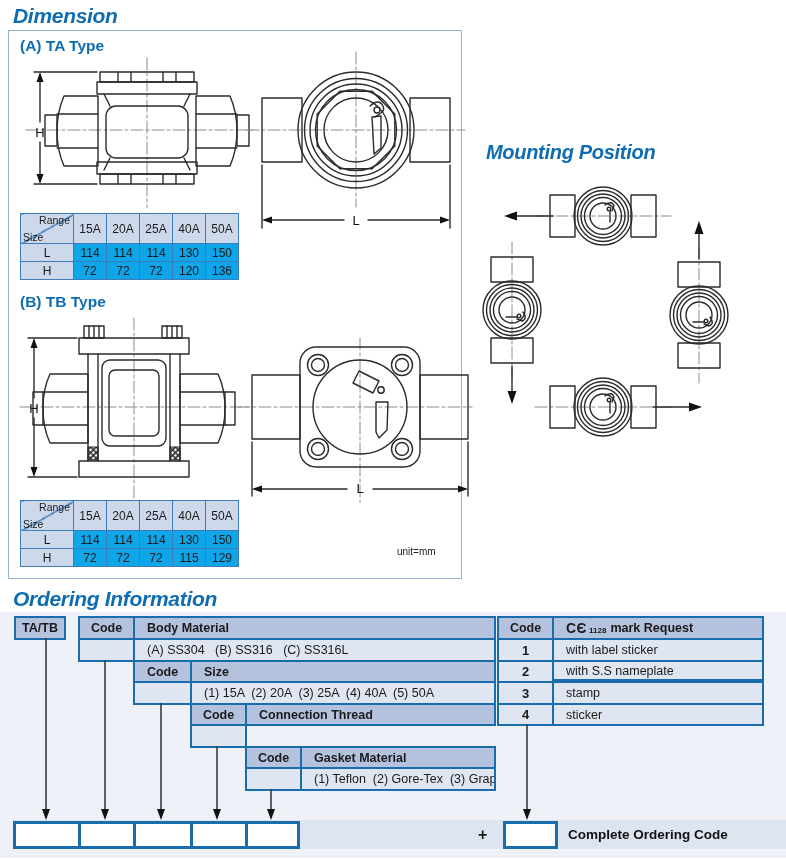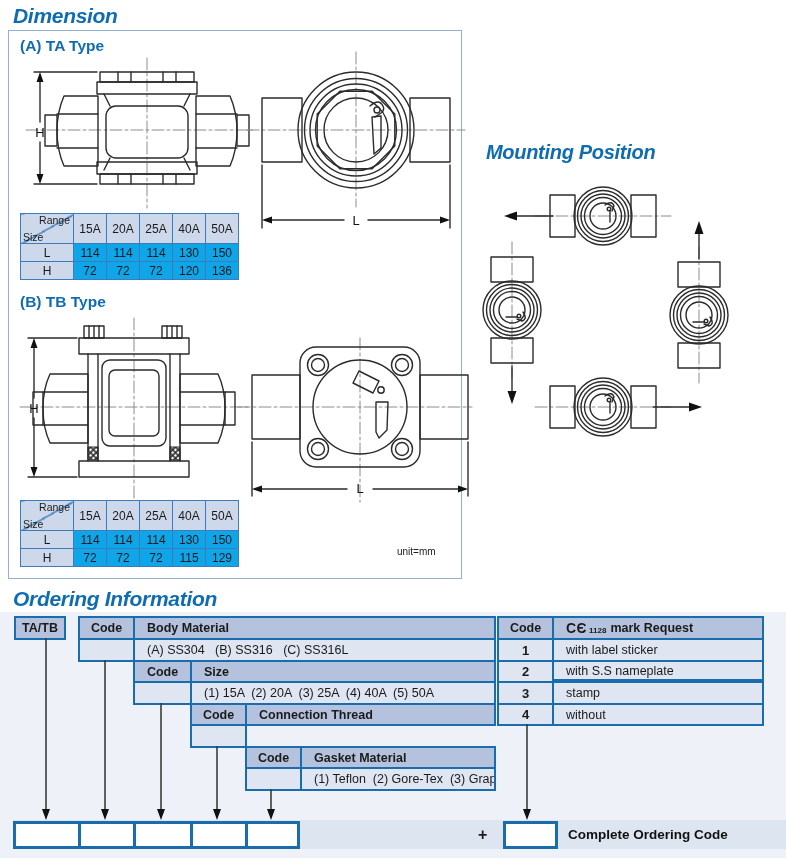--- a/index.html
+++ b/index.html
@@ -351,21 +351,21 @@
   <div class="ocell ohdr pad" style="left:552px;top:616px;width:212px;height:24px;">
     <span class="ce-mark">CЄ</span><span class="ce-sub">1128</span><span>mark Request</span>
   </div>
   <div class="ocell oval codecell" style="left:497px;top:638px;width:57px;height:24px;">1</div>
   <div class="ocell oval pad" style="left:552px;top:638px;width:212px;height:24px;">with label sticker</div>
   <div class="ocell oval codecell" style="left:497px;top:660px;width:57px;height:23px;">2</div>
   <div class="ocell oval pad" style="left:552px;top:660px;width:212px;height:21px;">with S.S nameplate</div>
   <div class="ocell oval codecell" style="left:497px;top:681px;width:57px;height:24px;">3</div>
   <div class="ocell oval pad" style="left:552px;top:681px;width:212px;height:24px;">stamp</div>
   <div class="ocell oval codecell" style="left:497px;top:703px;width:57px;height:23px;">4</div>
-  <div class="ocell oval pad" style="left:552px;top:703px;width:212px;height:23px;">without</div>
+  <div class="ocell oval pad" style="left:552px;top:703px;width:212px;height:23px;">sticker</div>
 
   <svg style="left:0;top:610px;pointer-events:none;" width="786" height="216" viewBox="0 610 786 216">
     <g>
       <line class="darrow" x1="46" y1="638" x2="46" y2="812"></line>
         <polygon class="ah" points="46,820 42,809 50,809"></polygon>
       <line class="darrow" x1="105" y1="660" x2="105" y2="812"></line>
         <polygon class="ah" points="105,820 101,809 109,809"></polygon>
       <line class="darrow" x1="161" y1="703" x2="161" y2="812"></line>
         <polygon class="ah" points="161,820 157,809 165,809"></polygon>
       <line class="darrow" x1="217" y1="746" x2="217" y2="812"></line>

